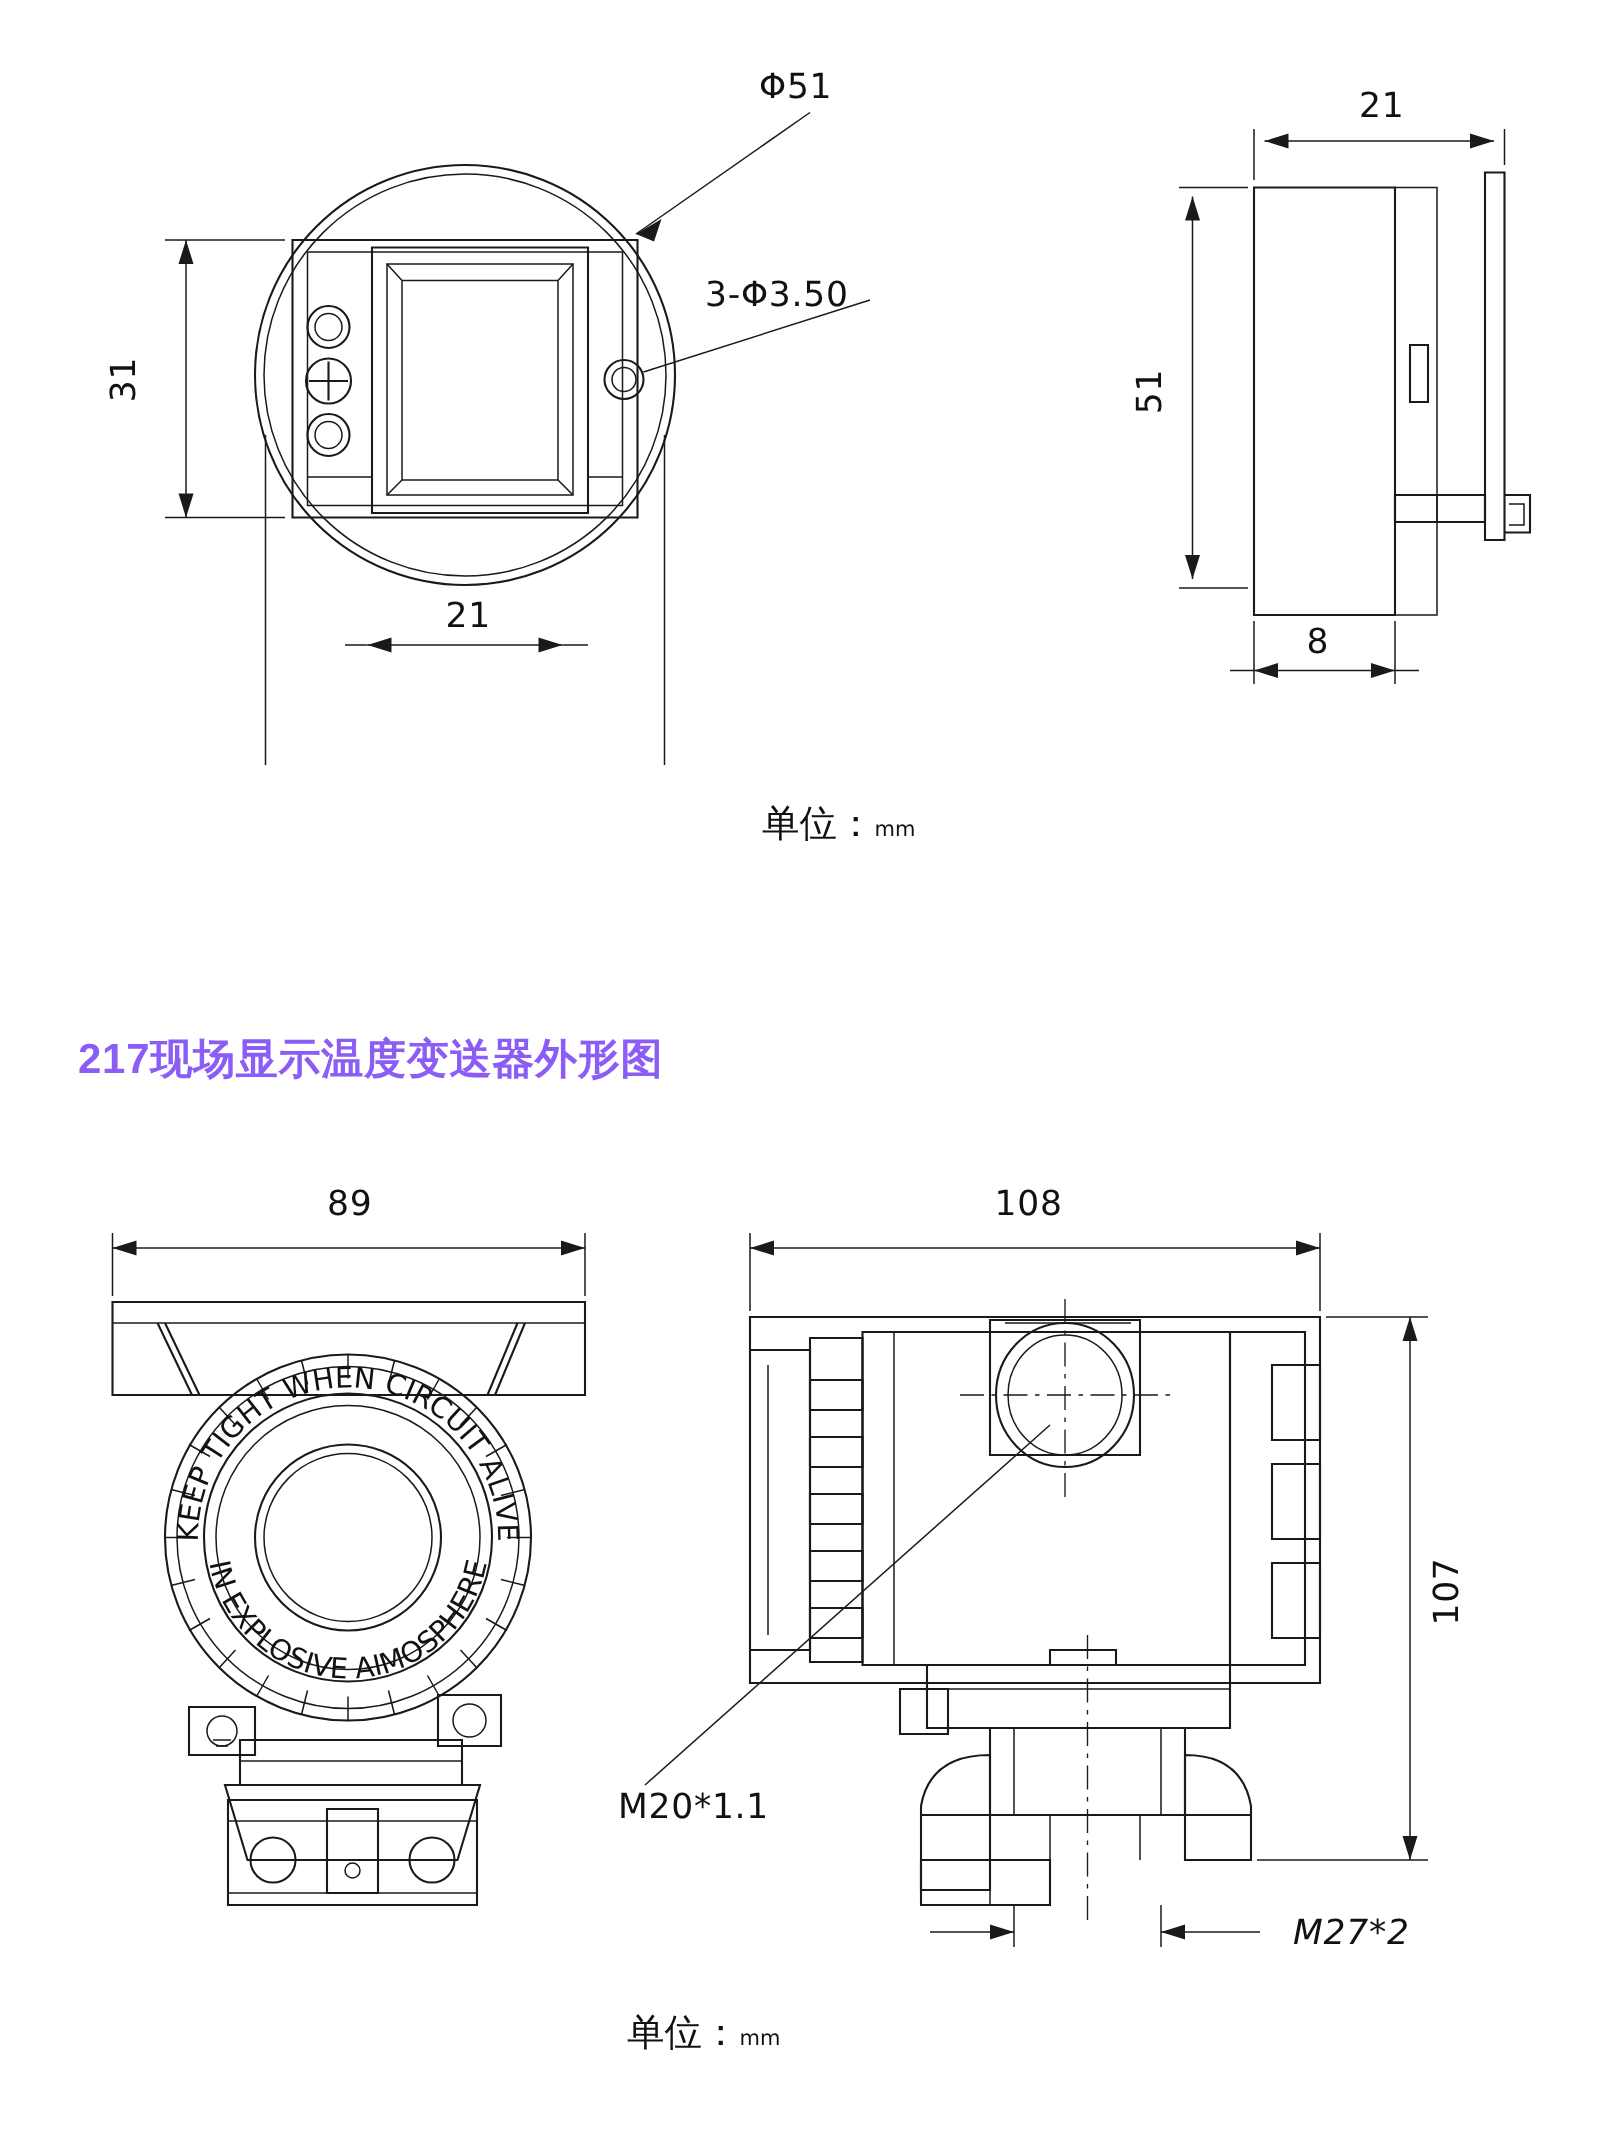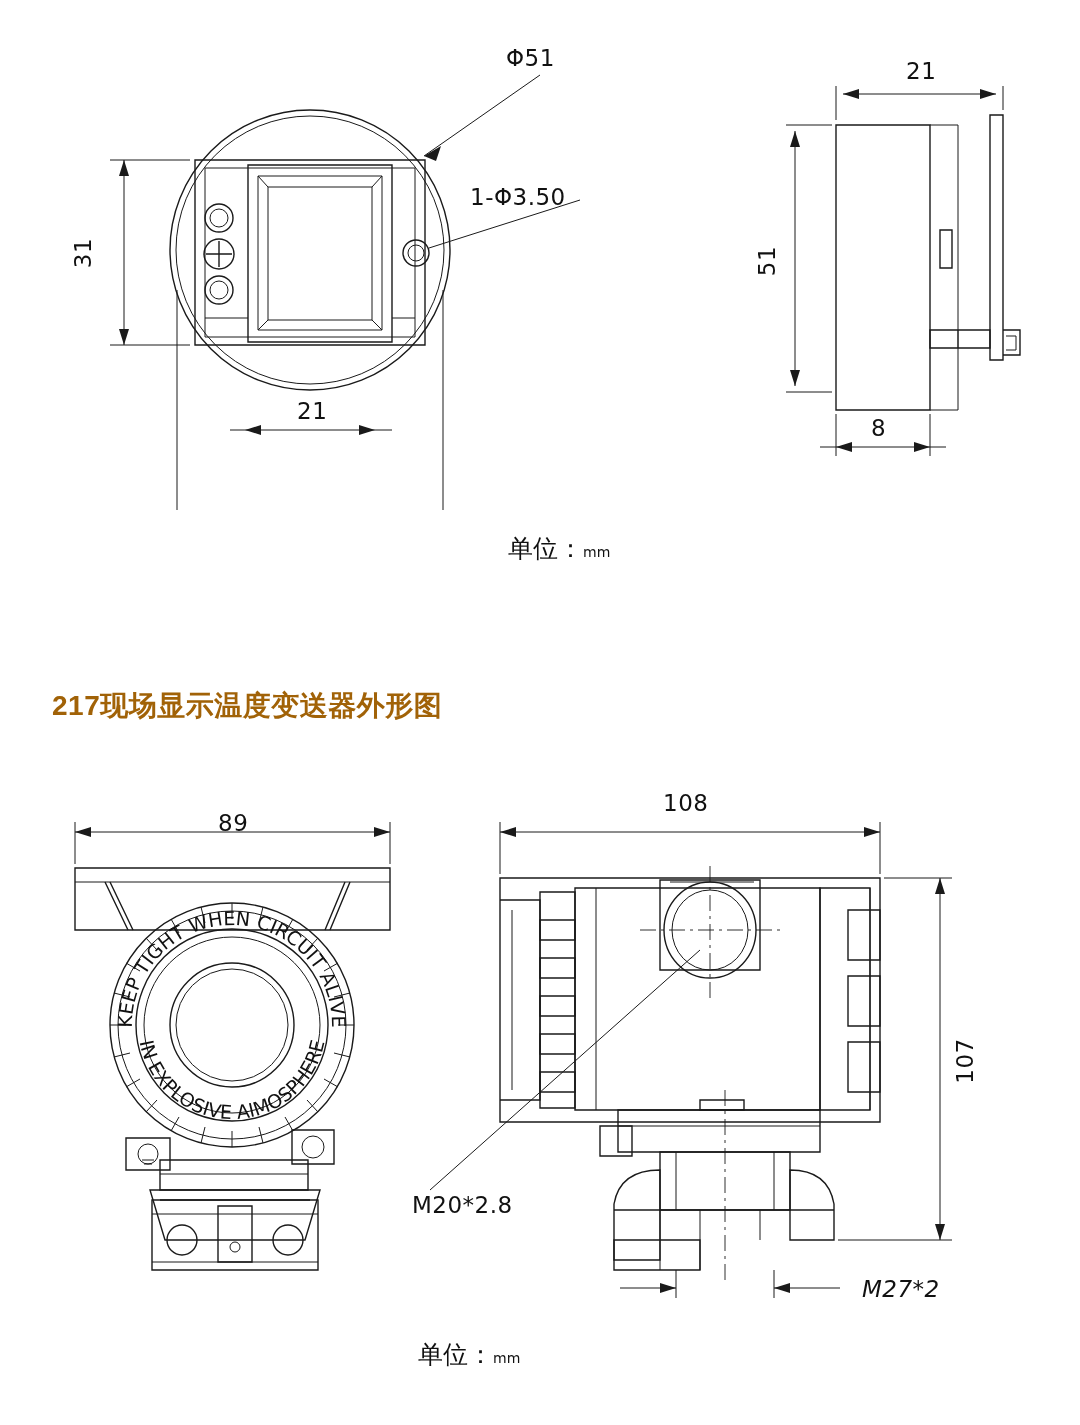--- a/index.html
+++ b/index.html
@@ -40,21 +40,21 @@
     font-size: 25px;
     color: #111;
   }
   .caption .unit {
     font-family: "DejaVu Sans", sans-serif;
     font-size: 14px;
   }
   .section-title {
     font-size: 28px;
     font-weight: bold;
-    color: #a16207;
+    color: #8b5cf6;
     letter-spacing: 0.5px;
   }
   svg { display: block; overflow: visible; }
   .ln { stroke: #1a1a1a; stroke-width: 1.4; fill: none; }
   .ln-thin { stroke: #1a1a1a; stroke-width: 1; fill: none; }
   .ln-ext { stroke: #1a1a1a; stroke-width: 1; fill: none; }
   .ln-center { stroke: #1a1a1a; stroke-width: 0.9; fill: none; stroke-dasharray: 16 5 3 5; }
   .arrowhead { fill: #1a1a1a; }
   .lbl-svg {
     font-family: "DejaVu Sans", sans-serif;
@@ -146,21 +146,21 @@
 
         <path class="ln-ext" d="M836,414 L836,456"></path>
         <path class="ln-ext" d="M930,414 L930,456"></path>
         <path class="ln-thin" d="M820,447 L946,447"></path>
         <polygon class="arrowhead" points="836,447 852,442 852,452"></polygon>
         <polygon class="arrowhead" points="930,447 914,442 914,452"></polygon>
       </g>
     </svg>
 
     <div class="dim-label" style="left:478px; top:45px;margin-left:28px;">Φ51</div>
-    <div class="dim-label" style="left:470px; top:184px;">1-Φ3.50</div>
+    <div class="dim-label" style="left:470px; top:184px;">3-Φ3.50</div>
     <div class="dim-label rot" style="left:68px; top:240px;">31</div>
     <div class="dim-label" style="left:297px; top:398px;">21</div>
 
     <div class="dim-label" style="left:906px; top:58px;">21</div>
     <div class="dim-label rot" style="left:752px; top:248px;">51</div>
     <div class="dim-label" style="left:871px; top:415px;">8</div>
   </div>
 
   <div class="caption" style="left:508px; top:532px;">
     <span>单位：</span><span class="unit">mm</span>
@@ -318,24 +318,24 @@
 
         <path class="ln-ext" d="M676,500 L676,528"></path>
         <path class="ln-ext" d="M774,500 L774,528"></path>
         <path class="ln-thin" d="M620,518 L676,518"></path>
         <polygon class="arrowhead" points="676,518 660,513 660,523"></polygon>
         <path class="ln-thin" d="M774,518 L840,518"></path>
         <polygon class="arrowhead" points="774,518 790,513 790,523"></polygon>
       </g>
     </svg>
 
-    <div class="dim-label" style="left:218px; top:20px;margin-top:20px;">89</div>
+    <div class="dim-label" style="left:218px; top:20px;">89</div>
     <div class="dim-label" style="left:663px; top:20px;text-align:right;">108</div>
     <div class="dim-label rot" style="left:942px; top:278px;">107</div>
-    <div class="dim-label" style="left:412px; top:422px;">M20*2.8</div>
+    <div class="dim-label" style="left:412px; top:422px;">M20*1.1</div>
     <div class="dim-label" style="left:862px; top:506px;font-style:italic;">M27*2</div>
   </div>
 
   <div class="caption" style="left:418px; top:1338px;">
     <span>单位：</span><span class="unit">mm</span>
   </div>
 
 </div>
 
 </body></html>

